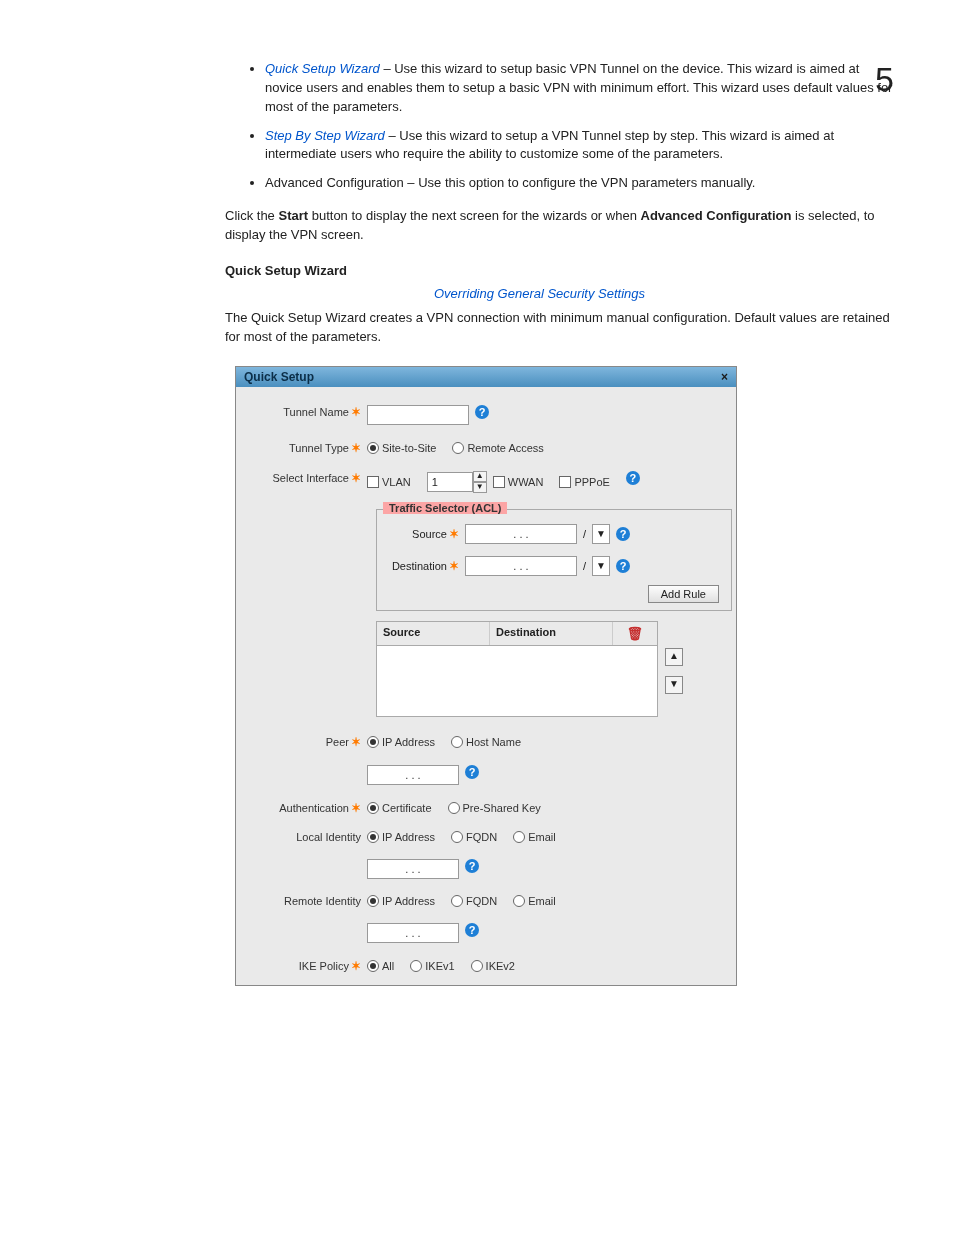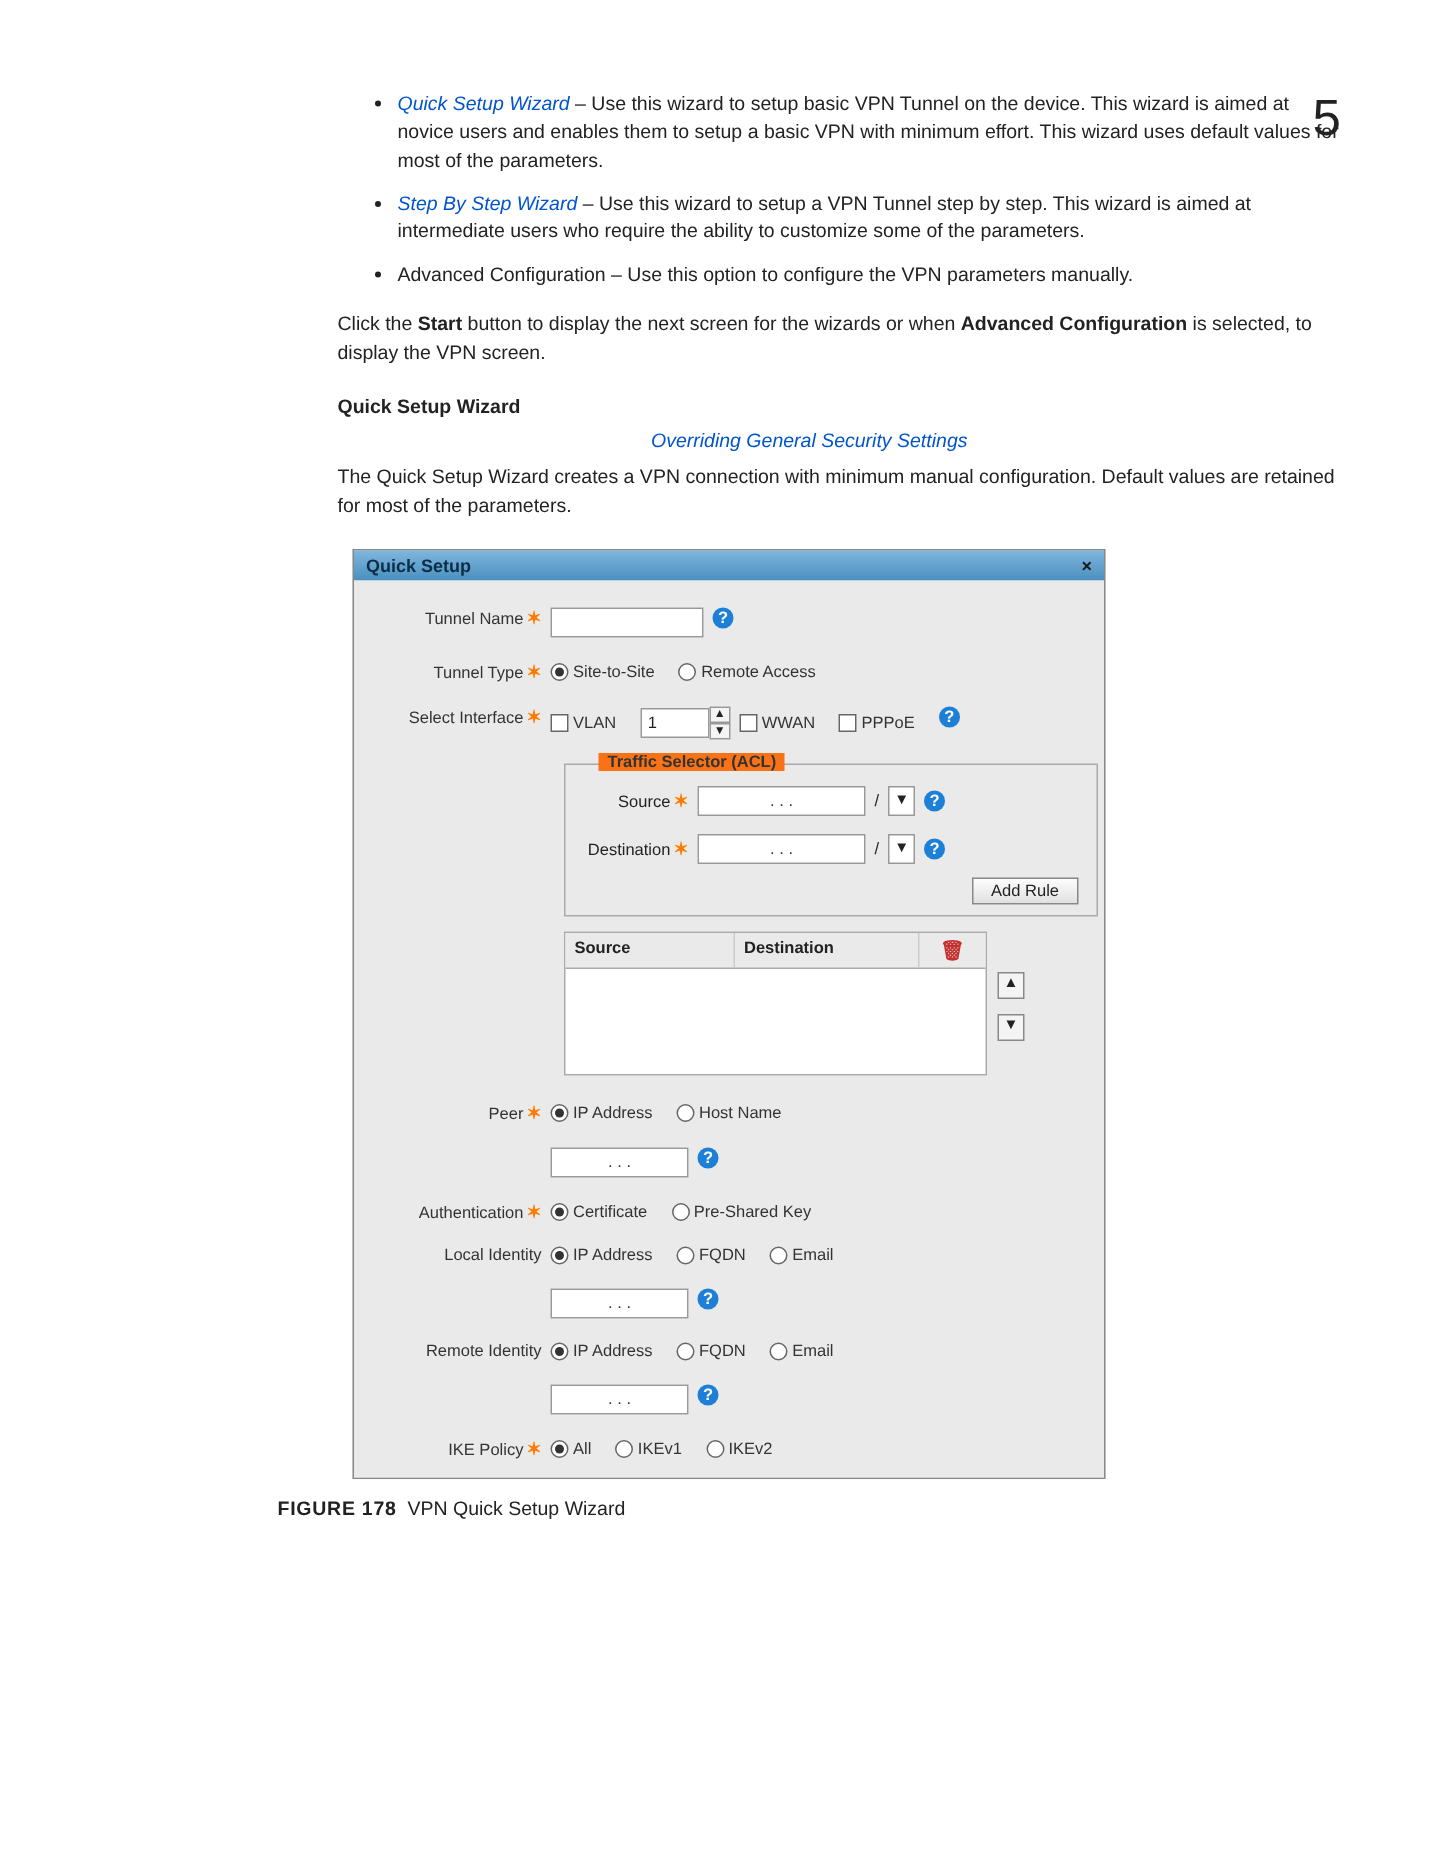--- a/index.html
+++ b/index.html
@@ -161,22 +161,22 @@
   .fieldset {
     border: 1px solid #aaa;
     margin-left: 120px;
     width: 330px;
     padding: 14px 12px 10px 12px;
     position: relative;
     margin-bottom: 10px;
   }
   .fieldset .legend {
     position:absolute;
-    top:-8px; left:22px;
-    background:#f97316;
+    top:-8px; left:6px;
+    background:#fca5a5;
     padding:0 6px;
     font-size:11px;
     font-weight:bold;
     color:#333;
   }
   .fs-row {
     display:flex;
     align-items:center;
     gap:6px;
     margin-bottom:12px;
@@ -444,16 +444,13 @@
           <span class="radio">
               <span class="rdot"></span>
               <span>IKEv2</span>
             </span>
         </div>
 
       </div>
     </div>
   </div>
 
-  <div class="fig-cap neg-indent">
-    <span class="prefix">FIGURE 178</span>&nbsp;&nbsp;<span>VPN Quick Setup Wizard</span>
-  </div>
 </div>
 
 </body></html>

